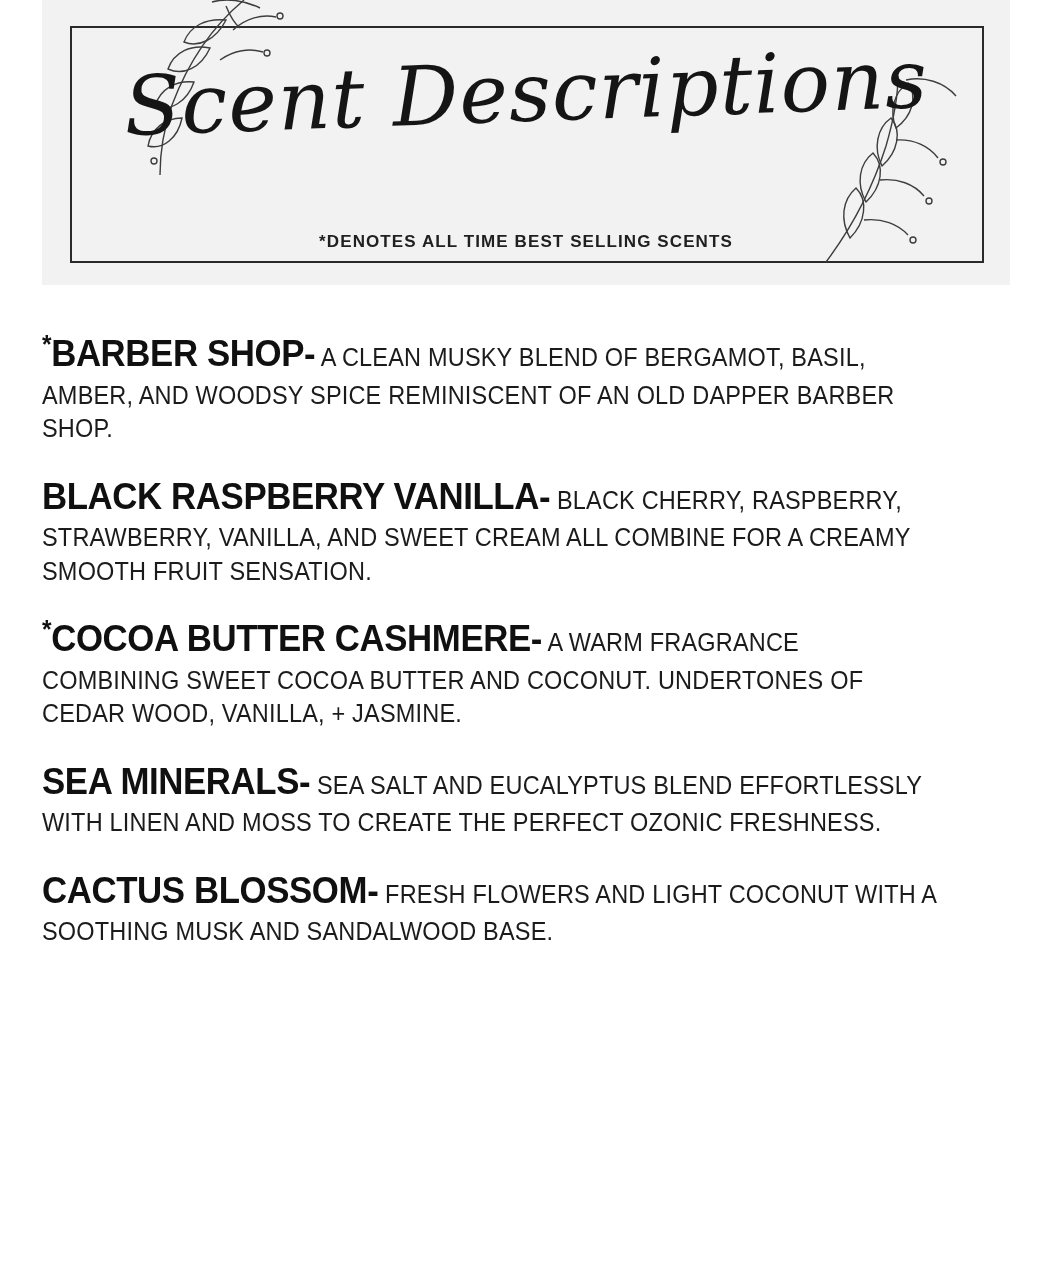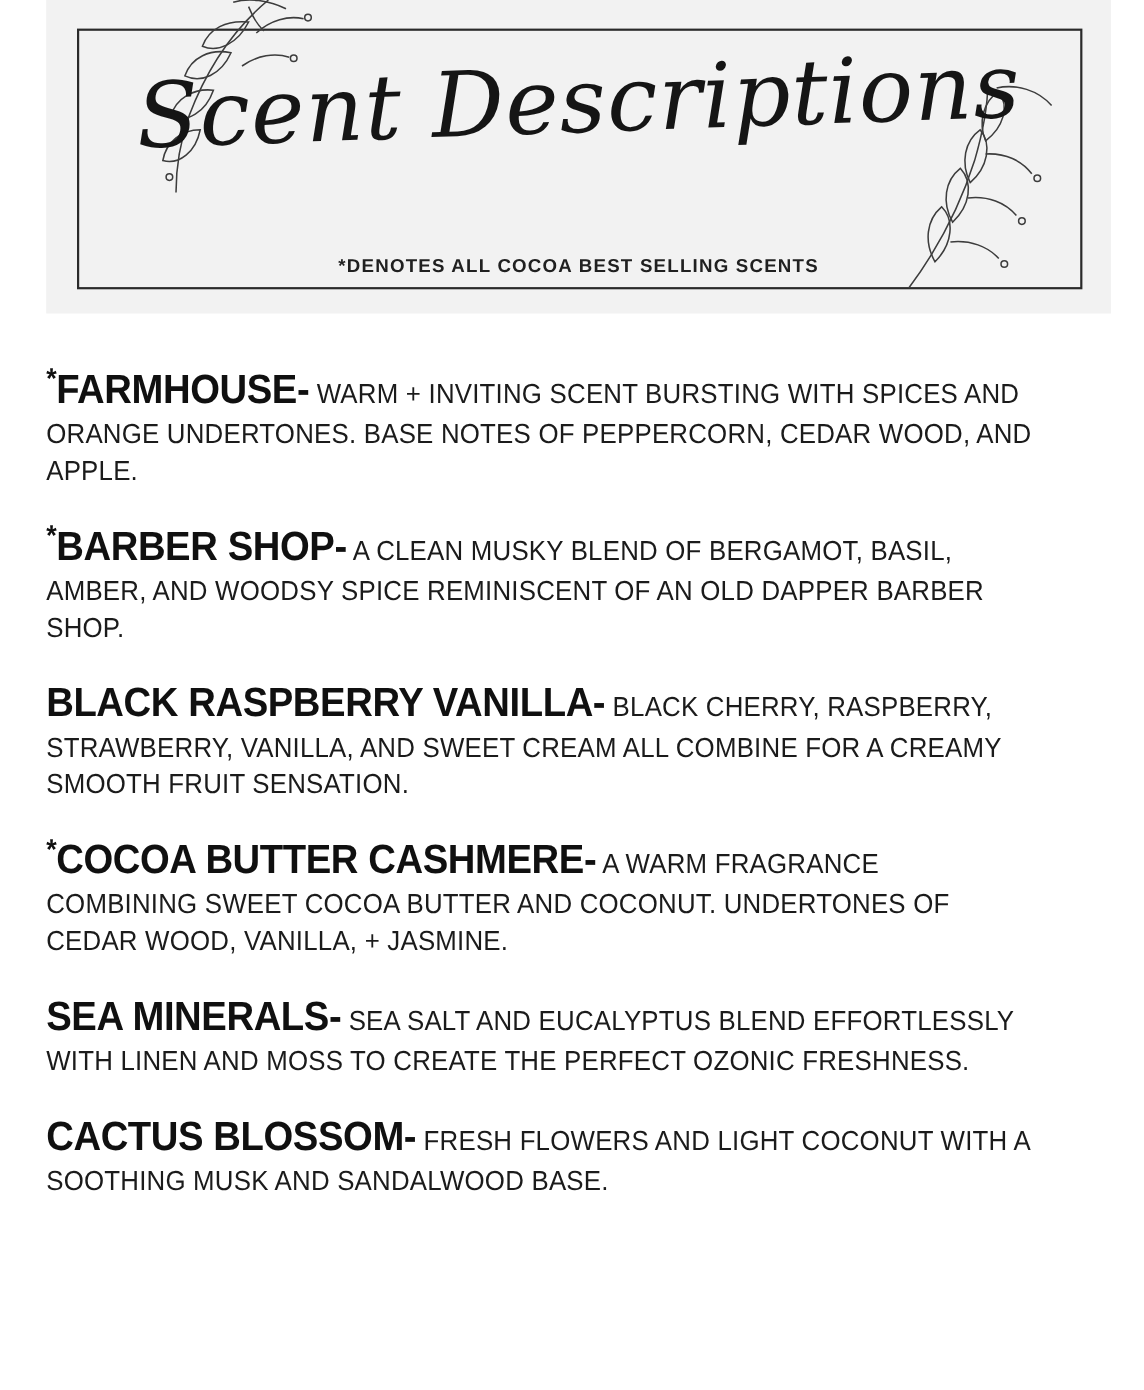--- a/index.html
+++ b/index.html
@@ -135,31 +135,25 @@
       <path d="M74 110 C92 108 108 114 118 126"></path>
       <path d="M90 70 C108 69 123 76 132 88"></path>
       <circle cx="107" cy="170" r="3"></circle>
       <circle cx="123" cy="131" r="3"></circle>
       <circle cx="137" cy="92" r="3"></circle>
       <path d="M100 10 C118 6 138 12 150 26"></path>
     </svg>
   </span>
 
   <div class="banner-title">Scent Descriptions</div>
-  <div class="banner-sub">*DENOTES ALL COCOA BEST SELLING SCENTS</div>
+  <div class="banner-sub">*DENOTES ALL TIME BEST SELLING SCENTS</div>
 </div>
 
 <div class="list">
 
-  <div class="entry">
-    <p>
-      <span class="name"><span class="star">*</span><span>FARMHOUSE-</span></span>
-      <span class="desc">WARM + INVITING SCENT BURSTING WITH SPICES AND ORANGE UNDERTONES. BASE NOTES OF PEPPERCORN, CEDAR WOOD, AND APPLE.</span>
-    </p>
-  </div>
 
 
 
   <div class="entry">
     <p>
       <span class="name"><span class="star">*</span><span>BARBER SHOP-</span></span>
       <span class="desc">A CLEAN MUSKY BLEND OF BERGAMOT, BASIL, AMBER, AND WOODSY SPICE REMINISCENT OF AN OLD DAPPER BARBER SHOP.</span>
     </p>
   </div>
 

